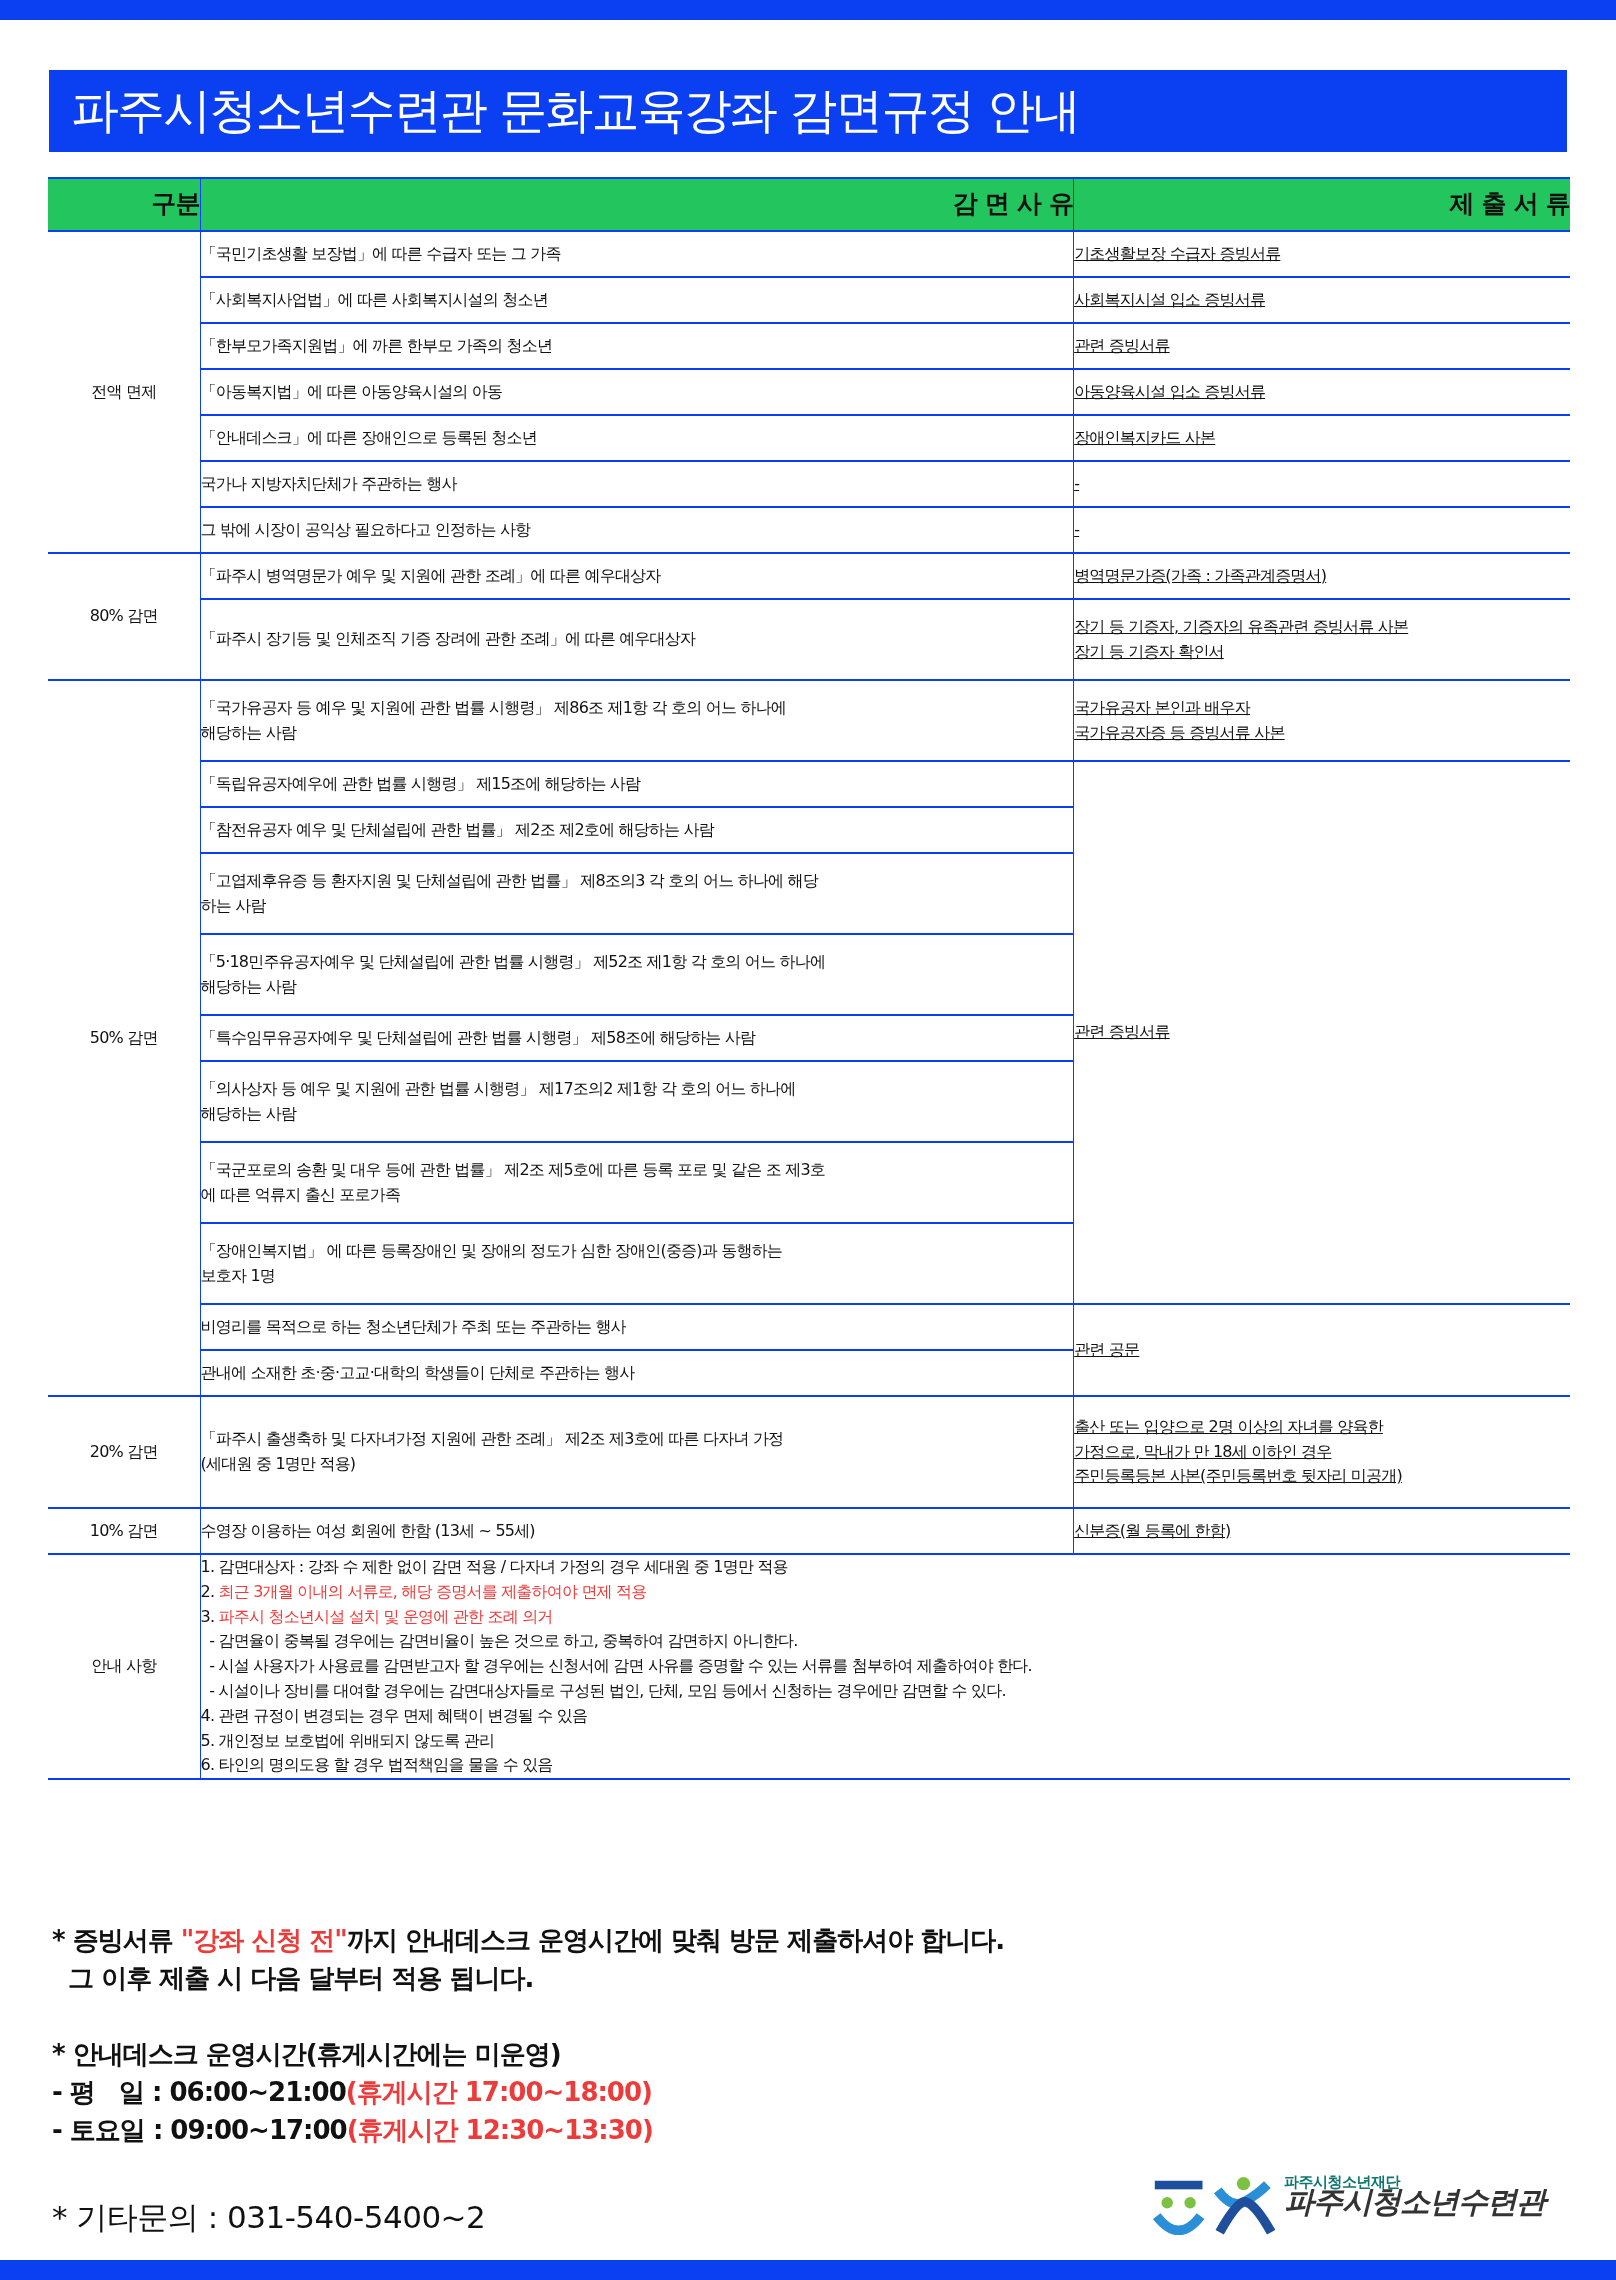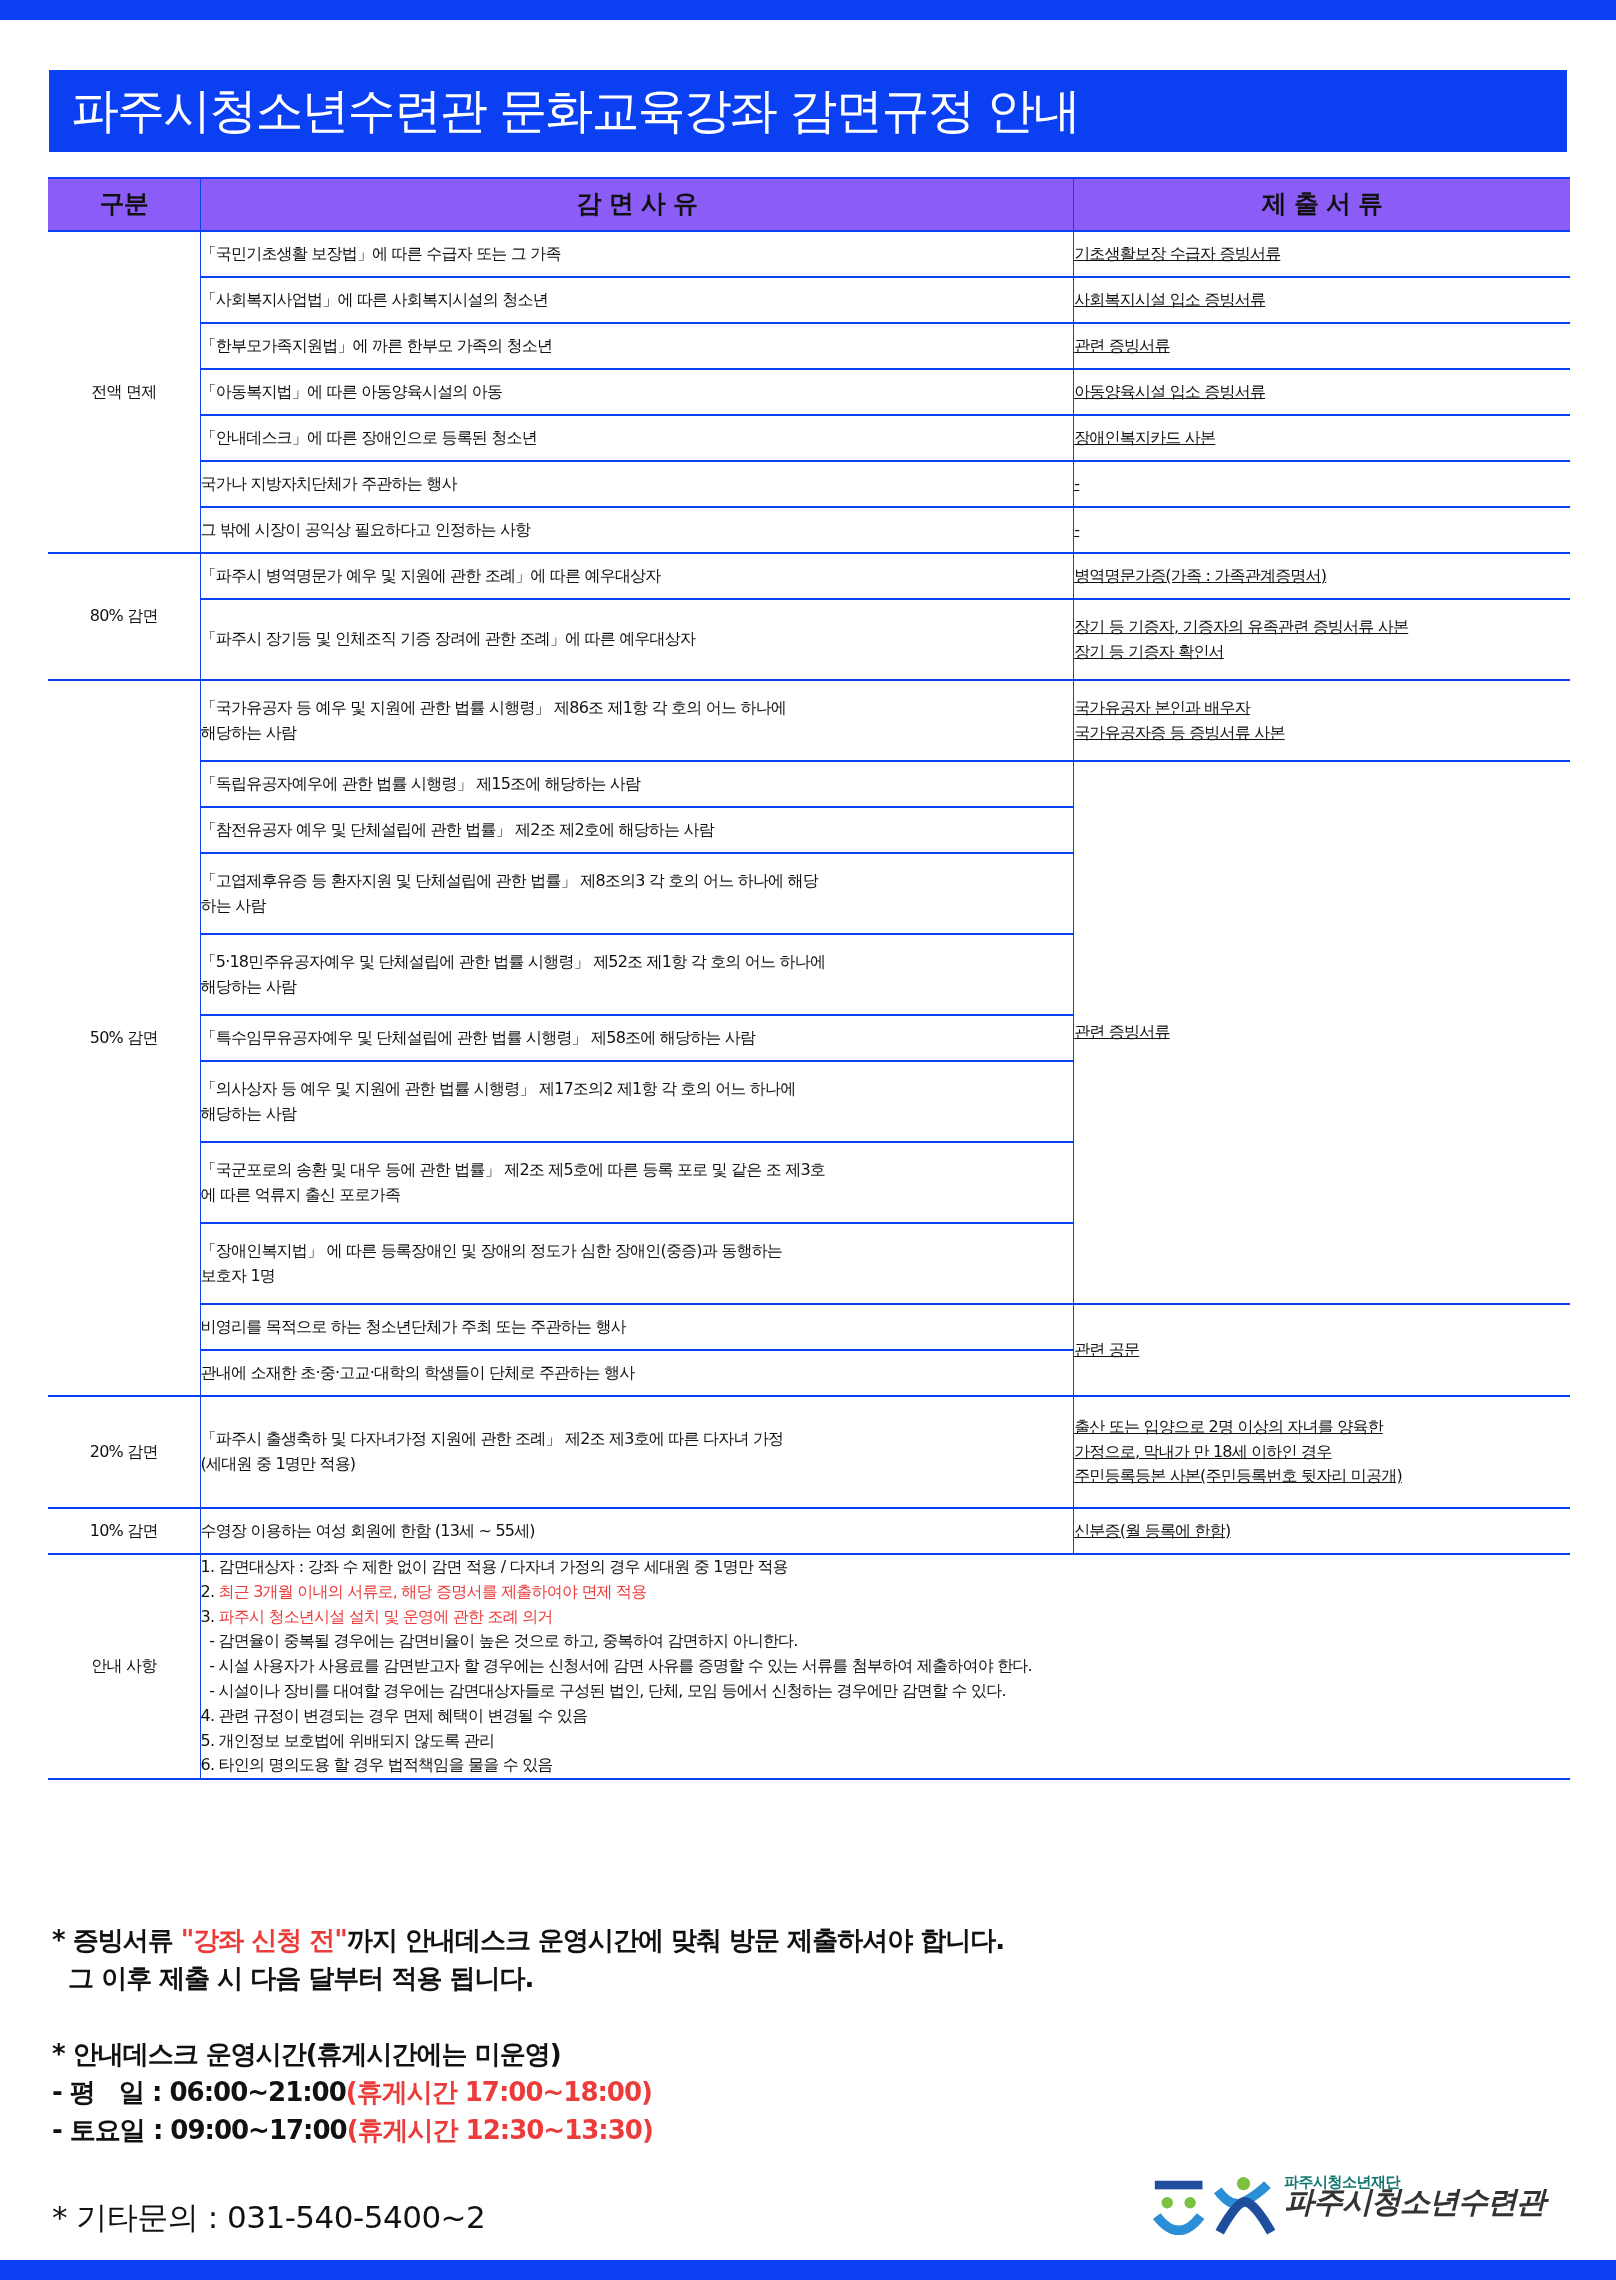--- a/index.html
+++ b/index.html
@@ -22,21 +22,21 @@
   table.main col.c1 { width:152px; }
   table.main col.c2 { width:873px; }
   table.main col.c3 { width:496px; }
   table.main th, table.main td {
     border-top:2.4px solid #0b3ff2; border-bottom:2.4px solid #0b3ff2;
     border-left:1.9px solid #0b3ff2; border-right:1.9px solid #0b3ff2;
     font-size:16px; letter-spacing:-0.8px; padding:0; line-height:1.55;
   }
   table.main tr > *:first-child { border-left:none; }
   table.main tr > *:last-child { border-right:none; }
-  table.main th { background:#8b5cf6; height:51px; font-size:25px; font-weight:bold; text-align:center; }
+  table.main th { background:#22c55e; height:51px; font-size:25px; font-weight:bold; text-align:right; }
   td.cat { text-align:center; vertical-align:middle; }
   td.reason { text-align:left; padding-left:15px; padding-right:9.5px; vertical-align:middle; }
   td.doc { text-align:left; vertical-align:middle;text-decoration:underline; }
   tr.h50 > td { height:44px; }
   tr.h87 > td { height:79px; }
   tr.h120 > td { height:110px; }
   td.notes { text-align:left; padding:7.6px 15px; vertical-align:top; font-size:20.4px; line-height:34px; }
   .red { color:#ec3b3b; }
   .note-line { white-space:nowrap; }
   .footer { position:absolute; left:52px; top:1921px; font-weight:bold; font-size:26px; letter-spacing:-1px; line-height:38px; }

